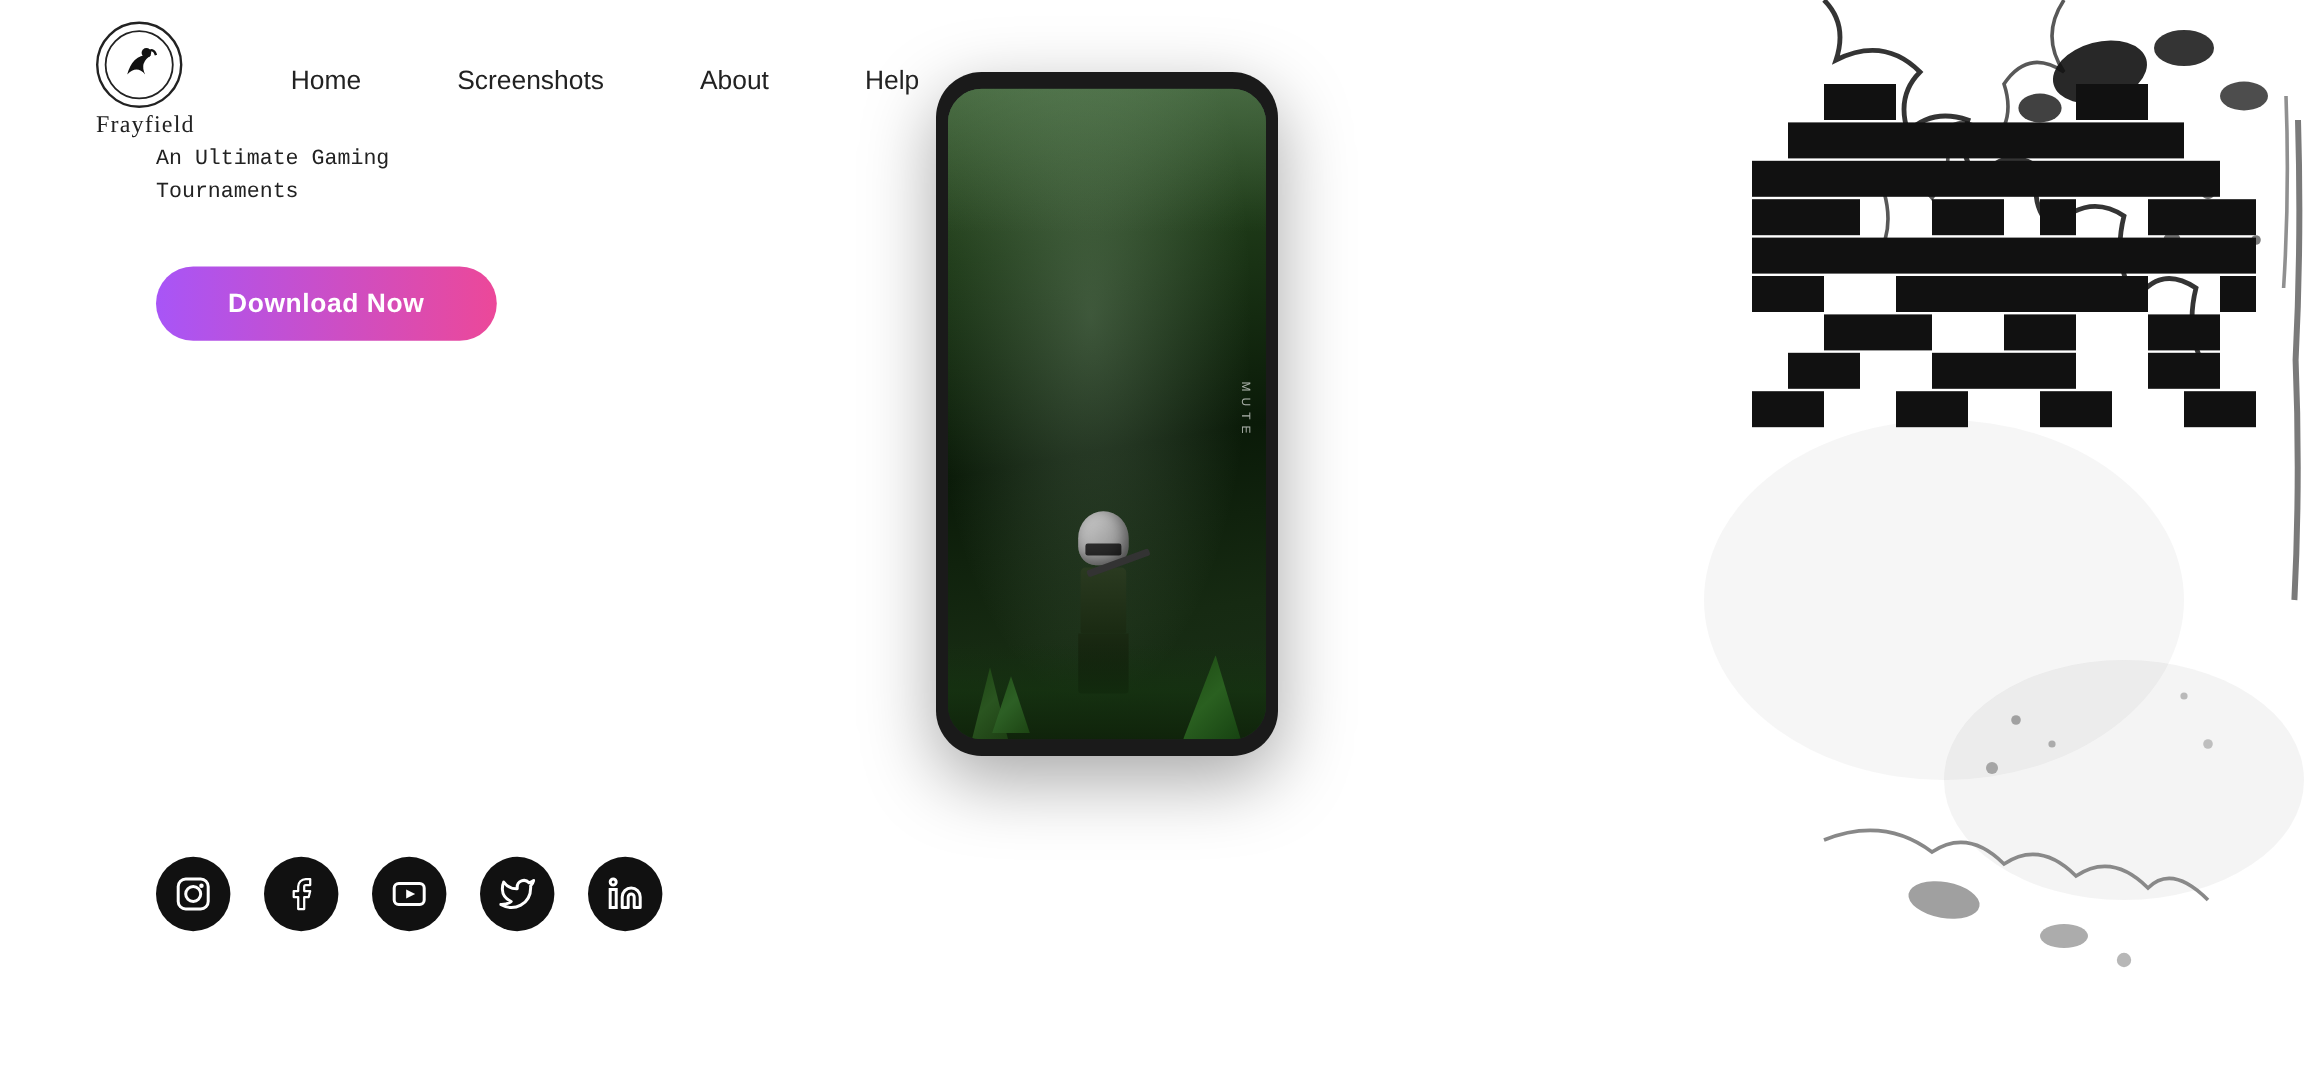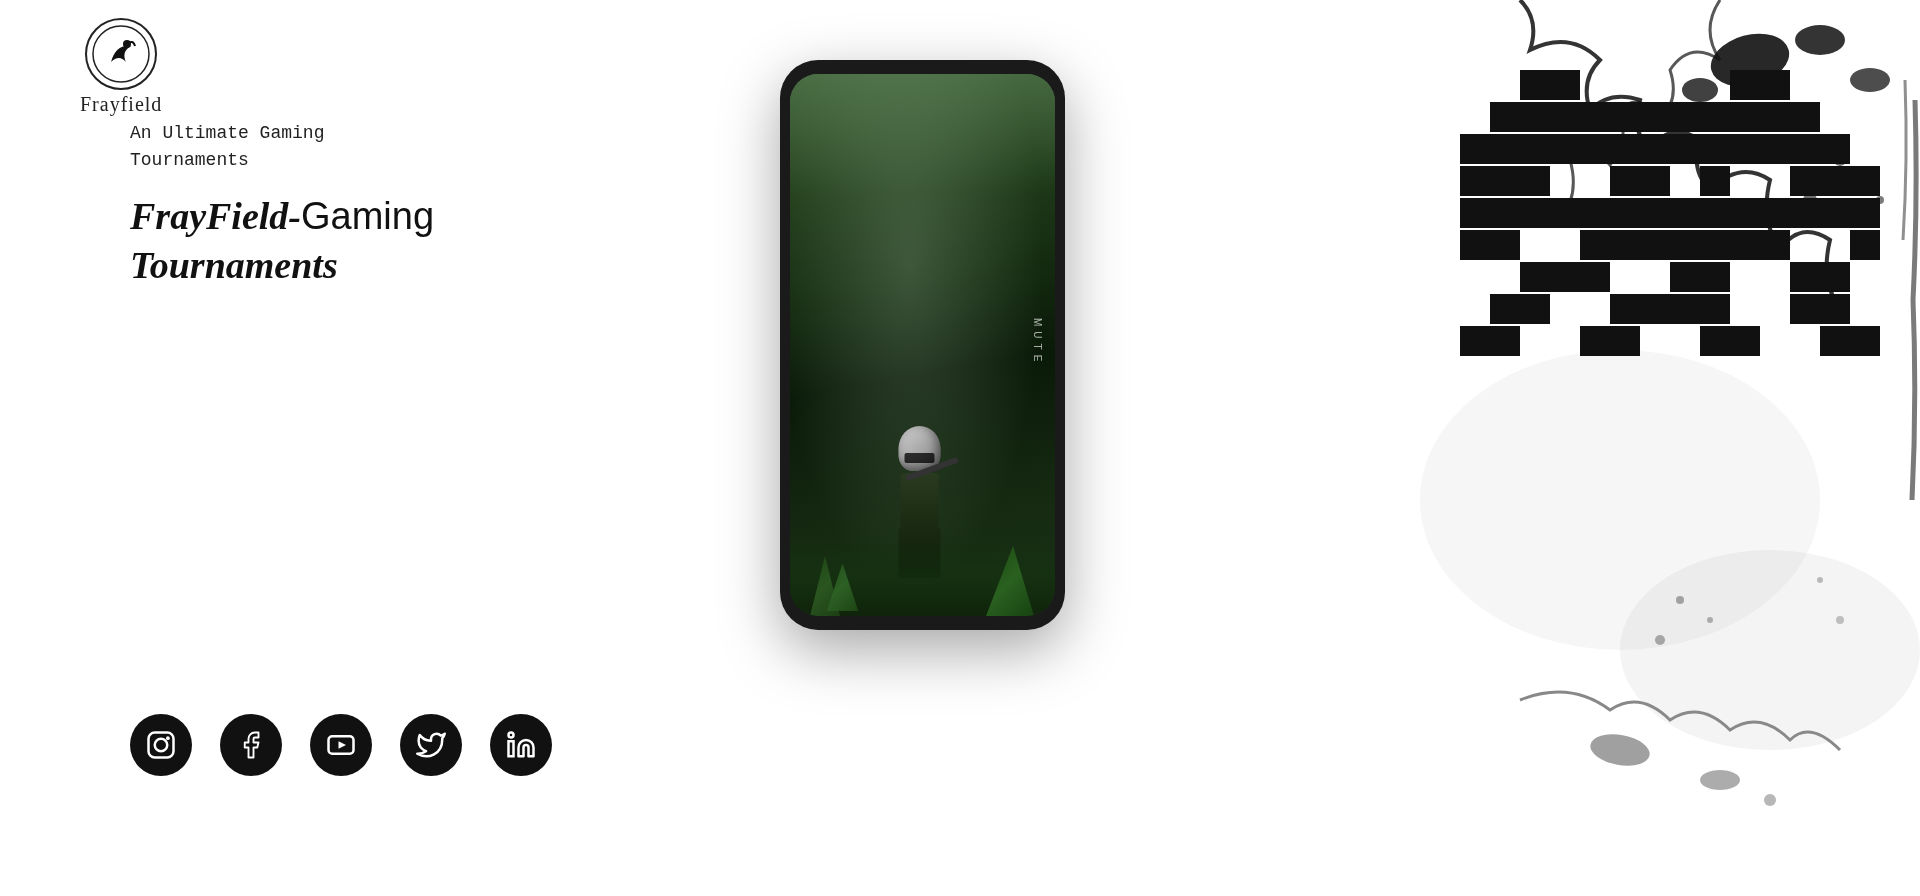--- a/index.html
+++ b/index.html
@@ -16,21 +16,20 @@
     .navbar {
       display: flex;
       align-items: center;
       padding: 18px 80px;
       position: relative;
       z-index: 10;
     }
     .logo-area {
       display: flex;
       flex-direction: column;
-      align-items: center;
       margin-right: 80px;
     }
     .logo-circle {
       width: 72px;
       height: 72px;
       border-radius: 50%;
       border: 2px solid #222;
       display: flex;
       align-items: center;
       justify-content: center;
@@ -203,31 +202,34 @@
 
         <circle cx="30" cy="30" r="28" fill="none" stroke="#222" stroke-width="1.5"></circle>
         <path d="M20,38 Q25,20 40,22 Q30,28 35,38 Q28,30 20,38Z" fill="#111"></path>
         <circle cx="36" cy="20" r="4" fill="#111"></circle>
         <path d="M36,20 Q42,15 44,22" fill="none" stroke="#111" stroke-width="2"></path>
       </svg>
     </div>
     <span class="logo-text">Frayfield</span>
   </div>
 
+  <div class="nav-links">
+    <a class="nav-link">Home</a>
+    <a class="nav-link">Screenshots</a>
+    <a class="nav-link">About</a>
+    <a class="nav-link">Help</a>
+  </div>
 </nav>
 
 <div class="main-content">
   <div class="tagline">
     <span>An Ultimate Gaming</span><br>
     <span>Tournaments</span>
   </div>
-  <div class="title-line">
-    <span class="title-frayfield">FrayField-</span><span class="title-gaming">Gaming</span><br>
-    <span class="title-tournaments">Tournaments</span>
-  </div>
+  <button class="download-btn">Download Now</button>
 </div>
 
 <div class="social-row">
 
   <div class="social-icon">
     <svg viewBox="0 0 24 24">
       <rect x="2" y="2" width="20" height="20" rx="5" ry="5" fill="none" stroke="white" stroke-width="2"></rect>
       <circle cx="12" cy="12" r="5" fill="none" stroke="white" stroke-width="2"></circle>
       <circle cx="17.5" cy="6.5" r="1.5" fill="white"></circle>
     </svg>

